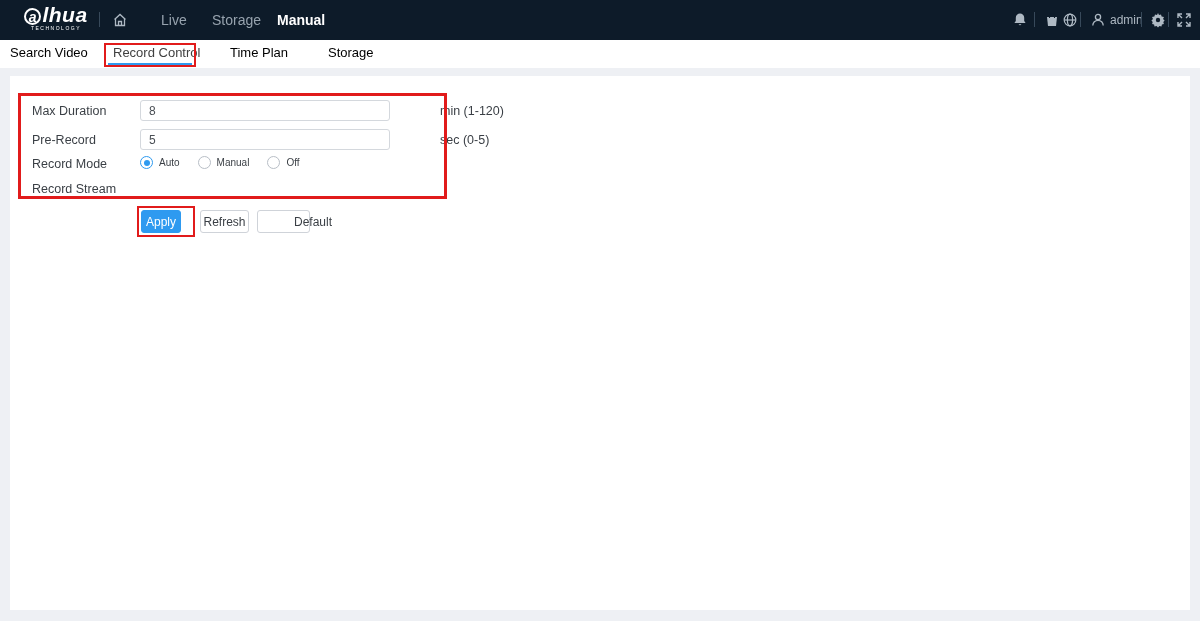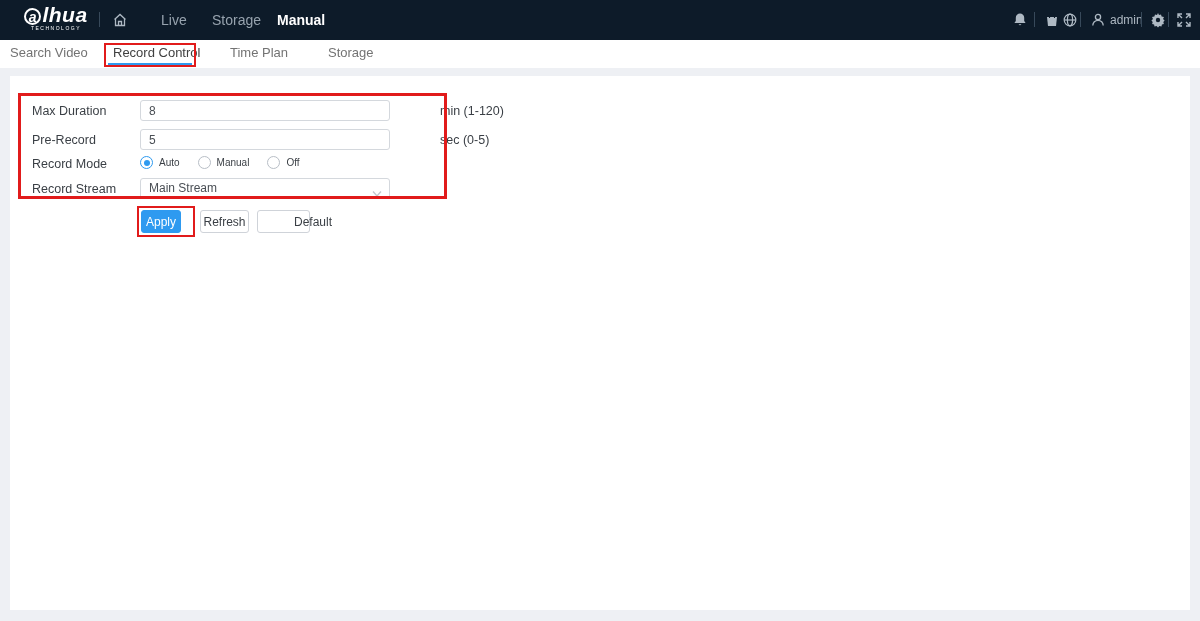--- a/index.html
+++ b/index.html
@@ -15,21 +15,21 @@
   .logo-sub { font-size:5px; letter-spacing:1.5px; line-height:6px; }
   .hdr-sep { position:absolute; top:12px; width:1px; height:15px; background:#37495a; }
   .nav-item { position:absolute; top:0; height:40px; line-height:40px; font-size:14px; color:#97a3ae; cursor:pointer; }
   .nav-item.active { color:#ffffff; font-weight:bold; }
   .hicon { position:absolute; top:12px; width:16px; height:16px; cursor:pointer; }
   .hicon svg { width:16px; height:16px; display:block; }
   .admin-label { position:absolute; top:0; height:40px; line-height:40px; font-size:12px; color:#aeb9c3; cursor:pointer; }
 
   
   .tabbar { position:absolute; top:40px; left:0; width:1200px; height:28px; background:#ffffff; }
-  .tab { position:absolute; top:0; height:28px; line-height:26px; font-size:13px; color:#737373; cursor:pointer; }
+  .tab { position:absolute; top:0; height:28px; line-height:26px; font-size:13px; color:#000000; cursor:pointer; }
   .tab.active { color:#404040; }
   .tab-underline { position:absolute; left:108px; top:63px; width:84px; height:2px; background:#2e9af0; }
 
   
   .panel { position:absolute; left:10px; top:76px; width:1180px; height:534px; background:#ffffff; }
 
   .form-label { position:absolute; font-size:12.5px; color:#3a3f45; }
   .txt-input { position:absolute; width:250px; height:21px; border:1px solid #d4d8dd; border-radius:3px; font-size:12px; color:#4a4f55; padding:0 8px; outline:none; font-family:"Liberation Sans",sans-serif; background:#fff; }
   .suffix { position:absolute; font-size:12.5px; color:#3a3f45;padding-left:44px; }
 
@@ -145,28 +145,20 @@
       <span class="radio-circle"></span>
       <span class="radio-label">Manual</span>
     </div>
     <div class="radio-item">
       <span class="radio-circle"></span>
       <span class="radio-label">Off</span>
     </div>
   </div>
 
   <div class="form-label" style="left:32px; top:182px;">Record Stream</div>
-  <div class="select-box" style="left:140px; top:178px;">
-    <span>Main Stream</span>
-    <span class="chev">
-      <svg width="10" height="8" viewBox="0 0 10 8" fill="none" stroke="#c3c8cf" stroke-width="1.4">
-          <path d="M1 1.5 L5 6 L9 1.5"></path>
-        </svg>
-    </span>
-  </div>
 
   <button class="btn btn-primary" style="left:141px; top:210px; width:40px;">Apply</button>
   <button class="btn btn-plain" style="left:200px; top:210px; width:49px;">Refresh</button>
   <button class="btn btn-plain" style="left:257px; top:210px; width:53px;padding-left:36px;">Default</button>
 
   <div class="anno anno-thin" style="left:104px; top:43px; width:92px; height:24px;"></div>
   <div class="anno" style="left:18px; top:93px; width:429px; height:106px;"></div>
   <div class="anno anno-thin" style="left:137px; top:206px; width:58px; height:31px;"></div>
 
 </div>

